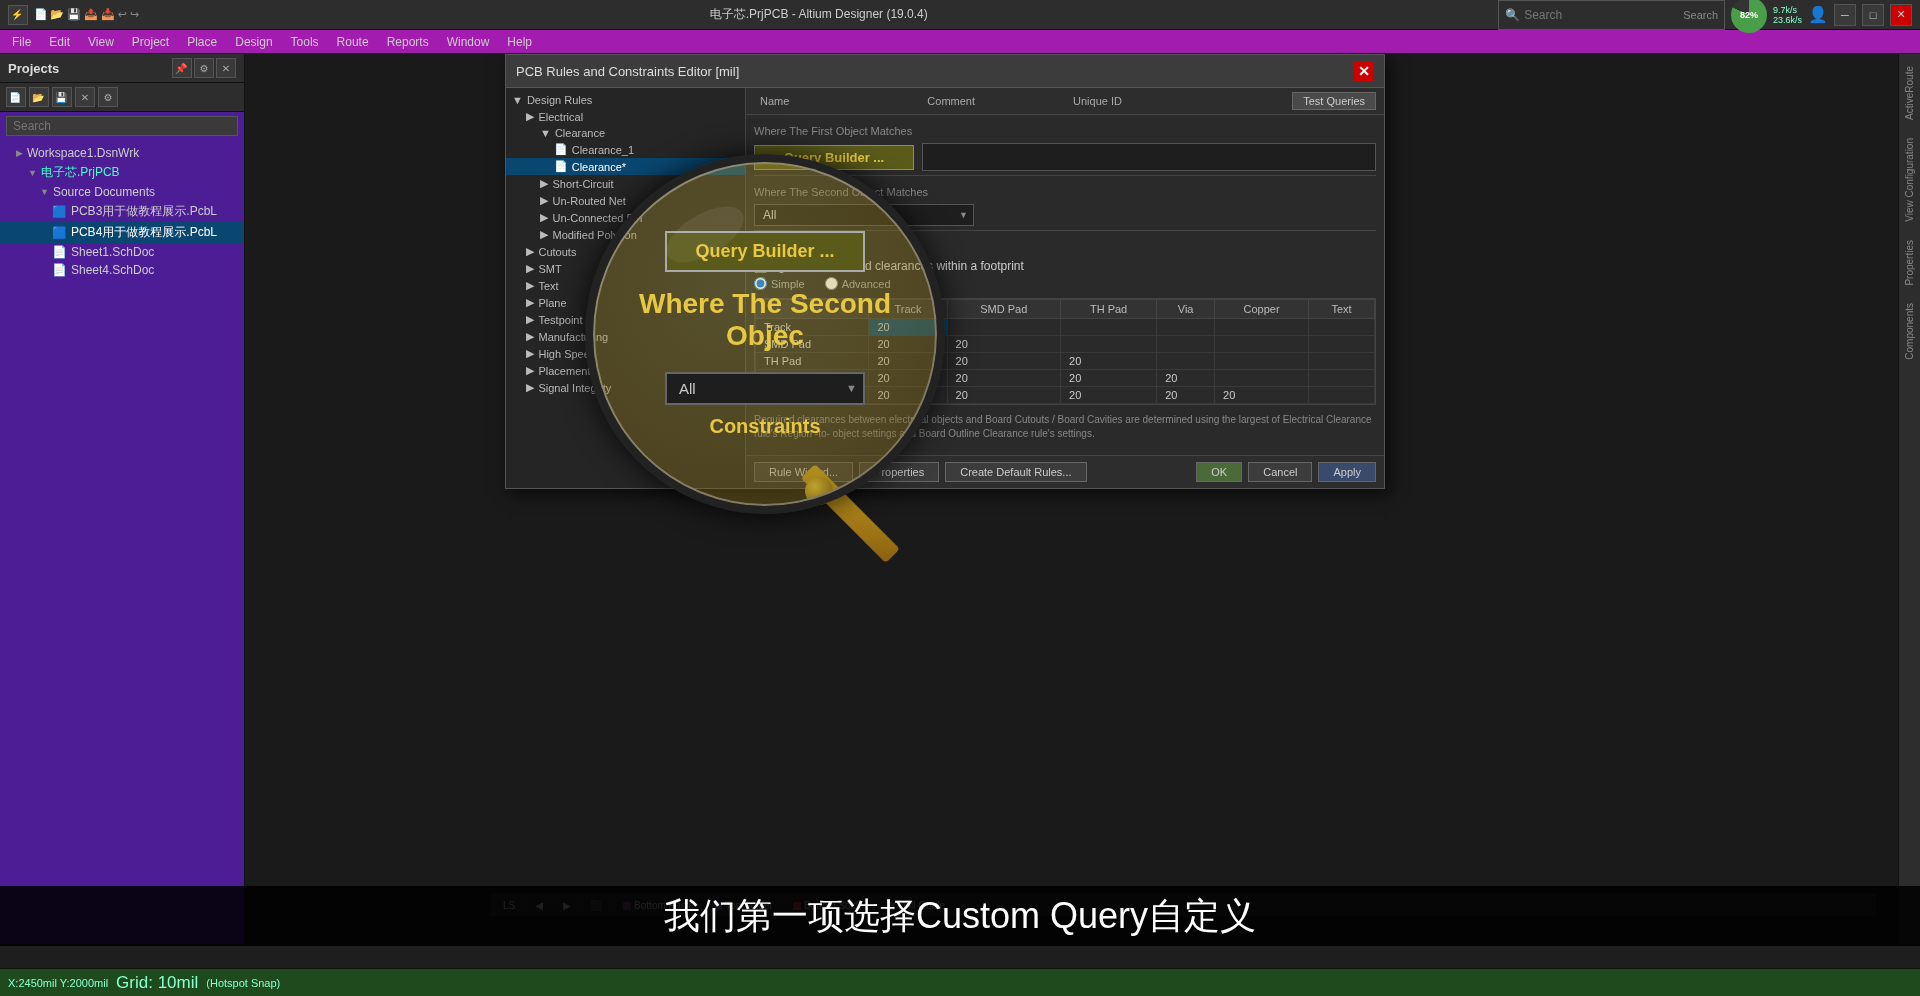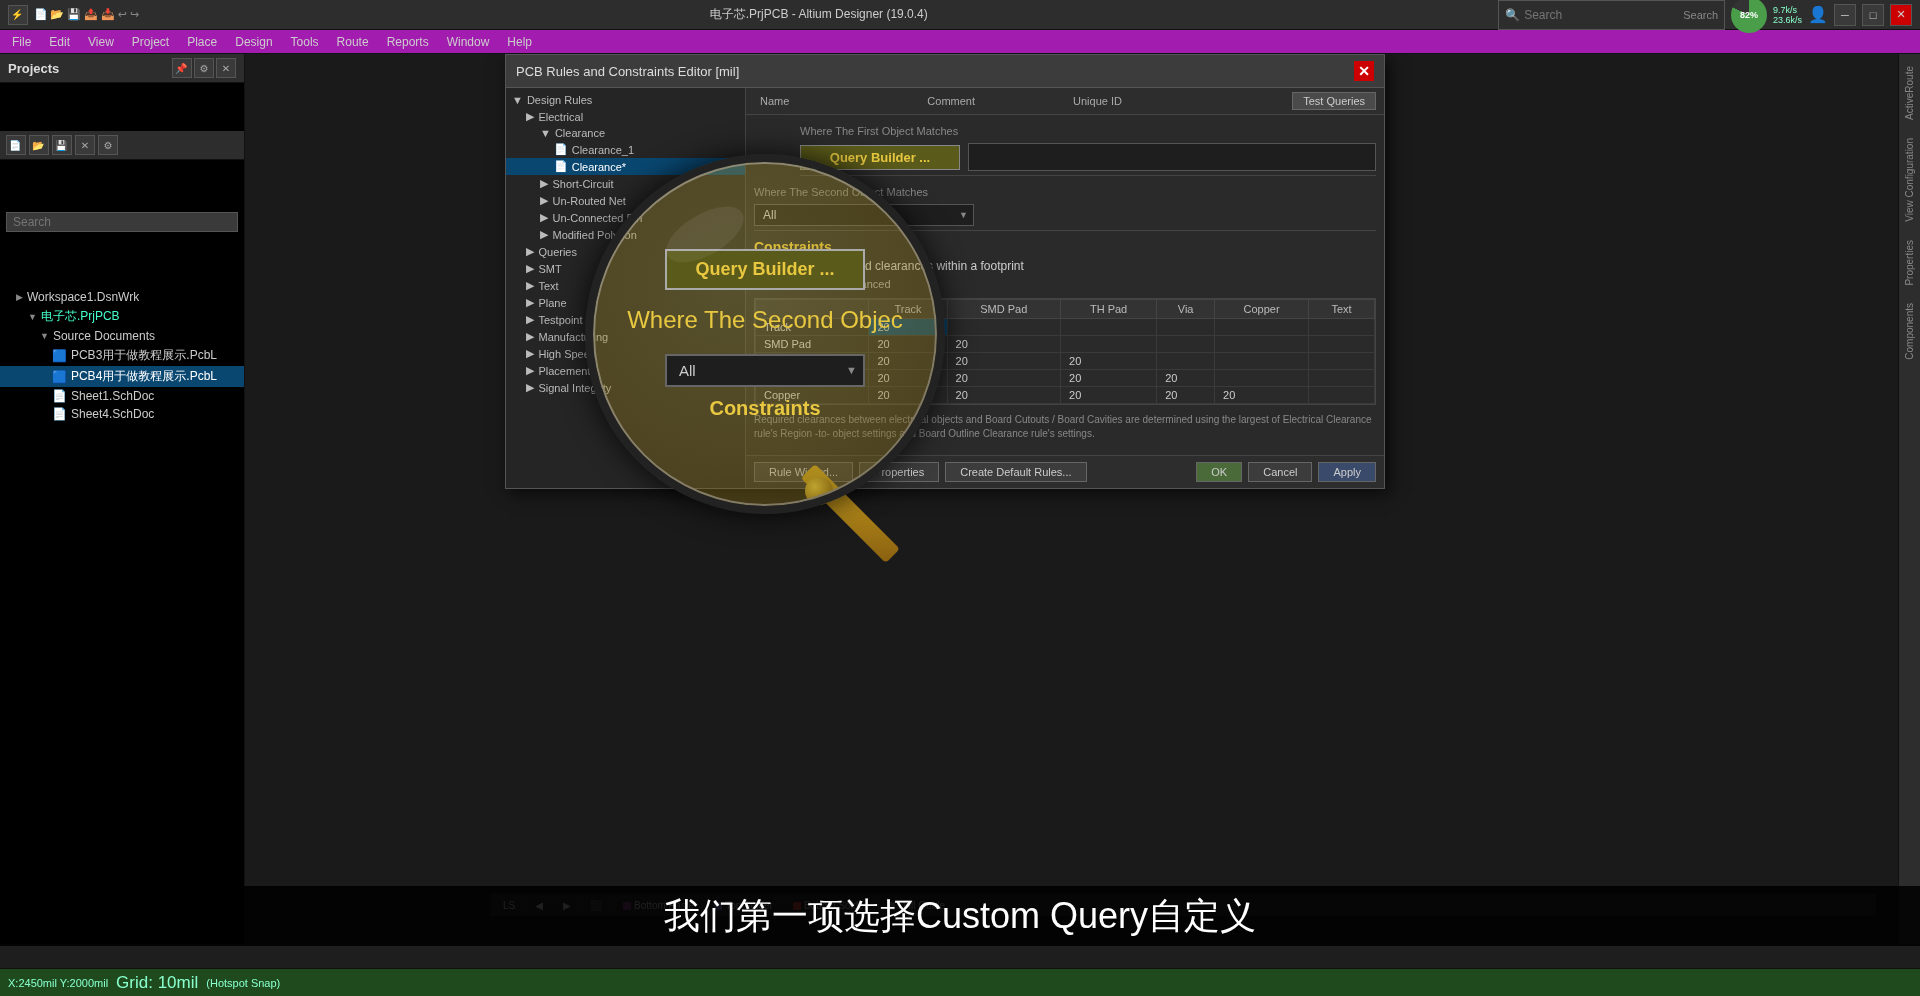--- a/index.html
+++ b/index.html
@@ -59,26 +59,25 @@
     
     #main-layout {
       display: flex;
       width: 100%;
       height: calc(996px - 54px - 28px - 24px);
     }
 
     
     #left-panel {
       width: 245px;
-      background: #000000;
+      background: #4c1d95;
       border-right: 1px solid #111;
       display: flex;
       flex-direction: column;
       flex-shrink: 0;
-      gap: 48px;
     }
     #left-panel-header {
       display: flex;
       align-items: center;
       justify-content: space-between;
       padding: 4px 8px;
       background: #2d2d2d;
       border-bottom: 1px solid #111;
     }
     #left-panel-title { font-size: 13px; color: #ddd; font-weight: bold; }
@@ -351,22 +350,22 @@
       padding: 8px 22px;
       font-size: 18px;
       font-weight: bold;
       cursor: pointer;
       margin-bottom: 16px;
       text-align: center;
       min-width: 200px;
     }
     .mag-where-text {
       color: #e8c840;
-      font-size: 24px;
-      font-weight: normal;
+      font-size: 28px;
+      font-weight: bold;
       margin-bottom: 20px;
       text-align: center;
       padding: 0 20px;
     }
     .mag-constraints {
       color: #e8c840;
       font-size: 20px;
       font-weight: bold;
       margin-top: 10px;
     }
@@ -677,21 +676,21 @@
           <div class="rules-tree-item rules-tree-indent-2">
             <span>▶</span>
             <span>Un-Connected Pin</span>
           </div>
           <div class="rules-tree-item rules-tree-indent-2">
             <span>▶</span>
             <span>Modified Polygon</span>
           </div>
           <div class="rules-tree-item rules-tree-indent-1">
             <span>▶</span>
-            <span>Queries</span>
+            <span>Cutouts</span>
           </div>
           <div class="rules-tree-item rules-tree-indent-1">
             <span>▶</span>
             <span>SMT</span>
           </div>
           <div class="rules-tree-item rules-tree-indent-1">
             <span>▶</span>
             <span>Text</span>
           </div>
           <div class="rules-tree-item rules-tree-indent-1">
@@ -722,21 +721,21 @@
 
         <div id="rules-right">
           <div id="rules-toolbar">
             <span class="rules-col-header">Name</span>
             <span class="rules-col-header" style="margin-left:120px;">Comment</span>
             <span class="rules-col-header" style="margin-left:80px;">Unique ID</span>
             <button class="test-queries-btn">Test Queries</button>
           </div>
           <div id="rule-content">
 
-            <div style="margin-bottom:8px;margin-left:46px;">
+            <div style="margin-bottom:8px;">
               <div class="section-label">Where The First Object Matches</div>
               <div style="display:flex;align-items:center;gap:8px;margin-bottom:4px;">
                 <button class="query-builder-btn">Query Builder ...</button>
                 <div style="flex:1;background:#1e1e1e;border:1px solid #555;height:28px;"></div>
               </div>
               <div class="divider-line"></div>
             </div>
 
             <div style="margin-bottom:8px;">
               <div class="section-label">Where The Second Object Matches</div>

